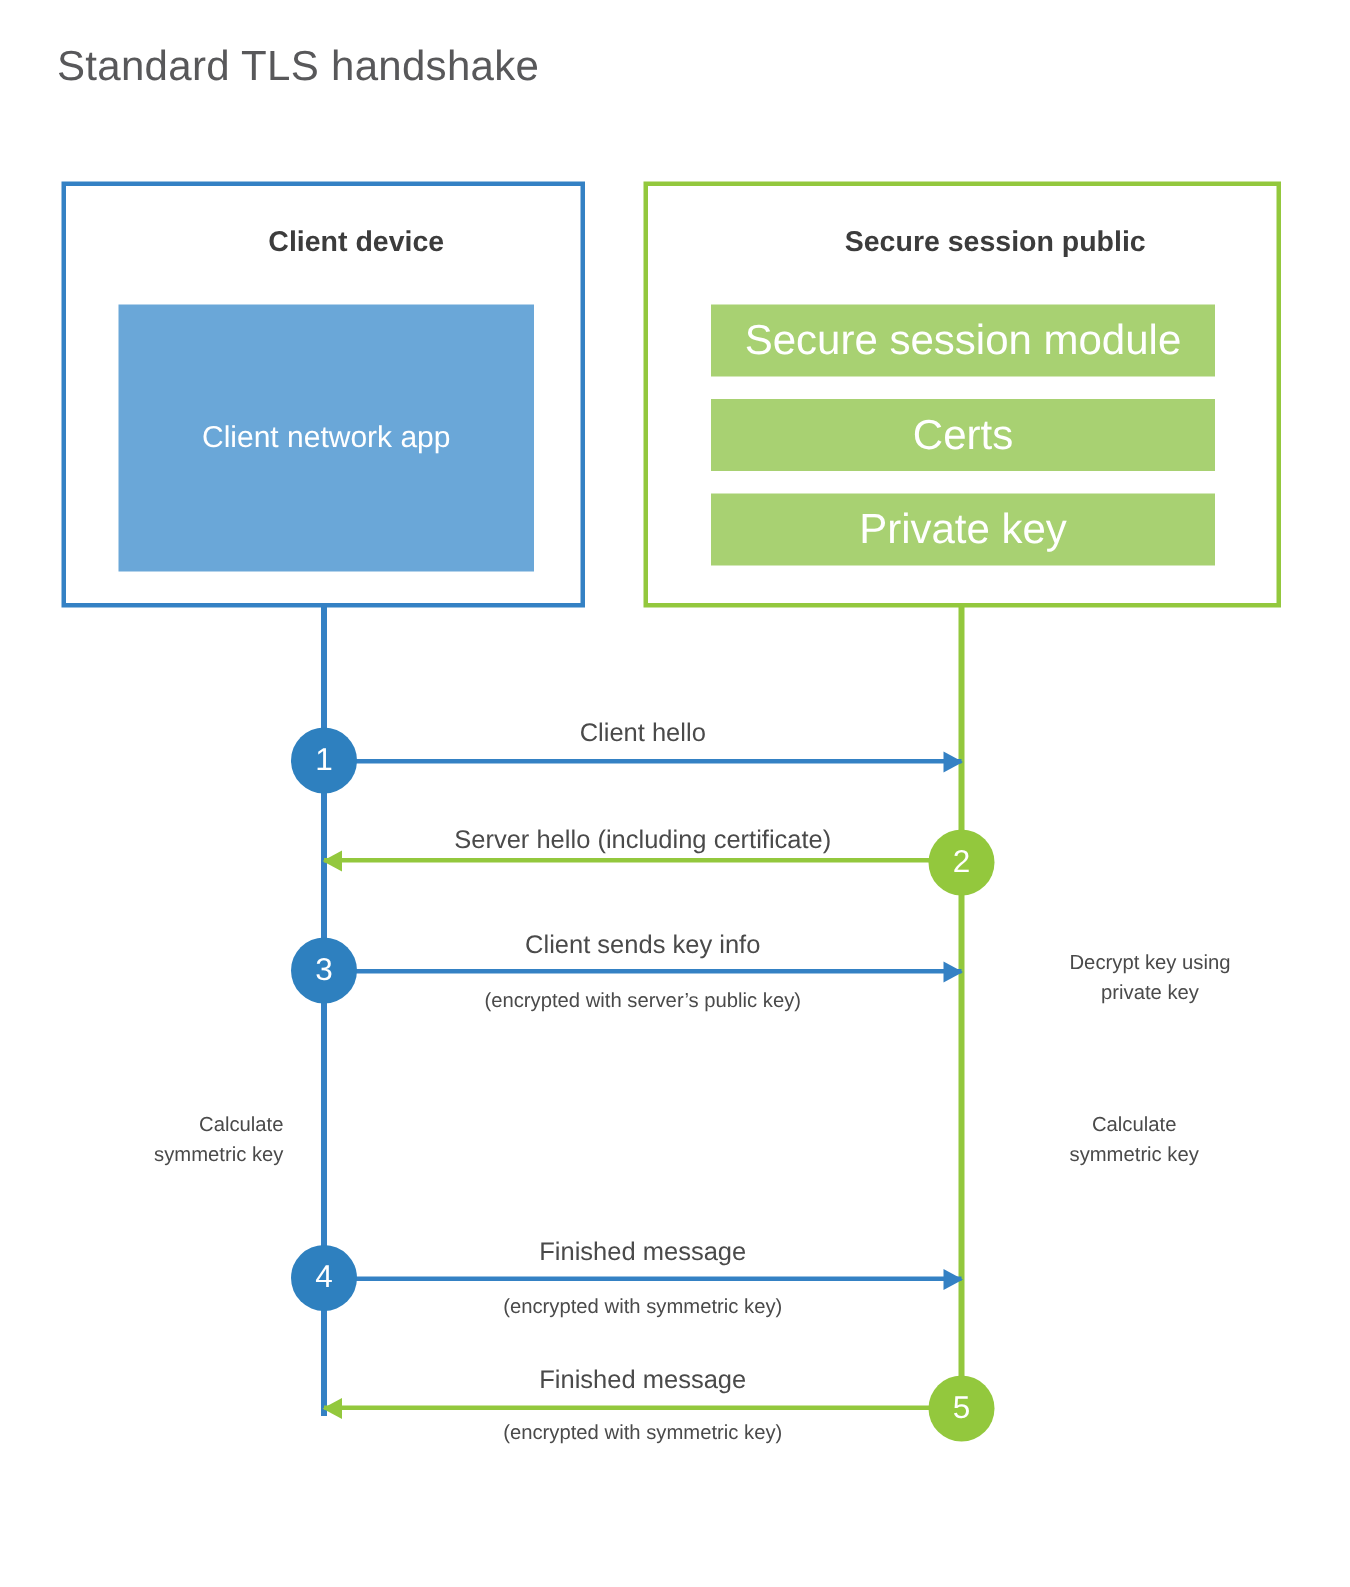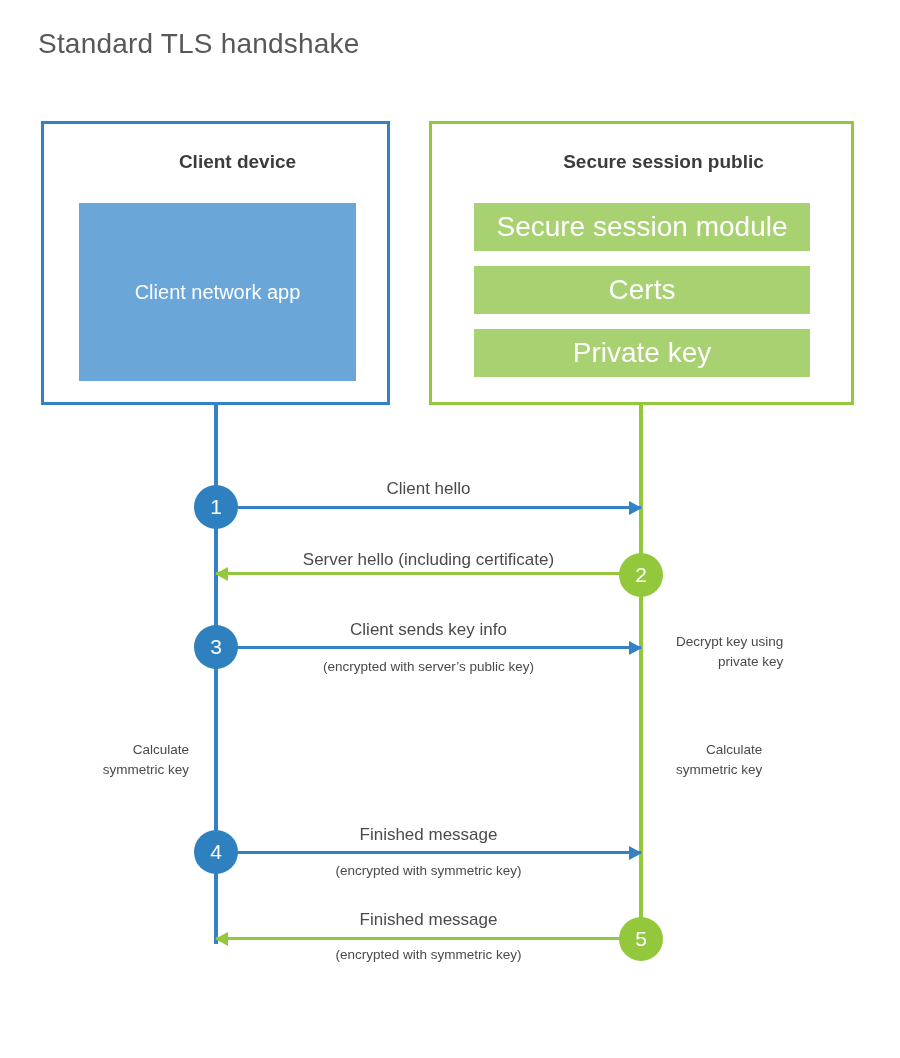--- a/index.html
+++ b/index.html
@@ -172,21 +172,21 @@
   }
   .side-note {
     position: absolute;
     font-size: 13.5px;
     font-weight: 300;
     color: #4a4a4a;
     line-height: 1.45;
     white-space: nowrap;
   }
   .side-note-left { text-align: right; }
-  .side-note-right { text-align: right; }
+  .side-note-right { text-align: center; margin-left: 37px; }
 </style>
 </head>
 <body>
 
 <div id="diagram">
 
   <div class="page-title">Standard TLS handshake</div>
 
   <div class="panel panel-client">
     <div class="panel-title">Client device</div>

